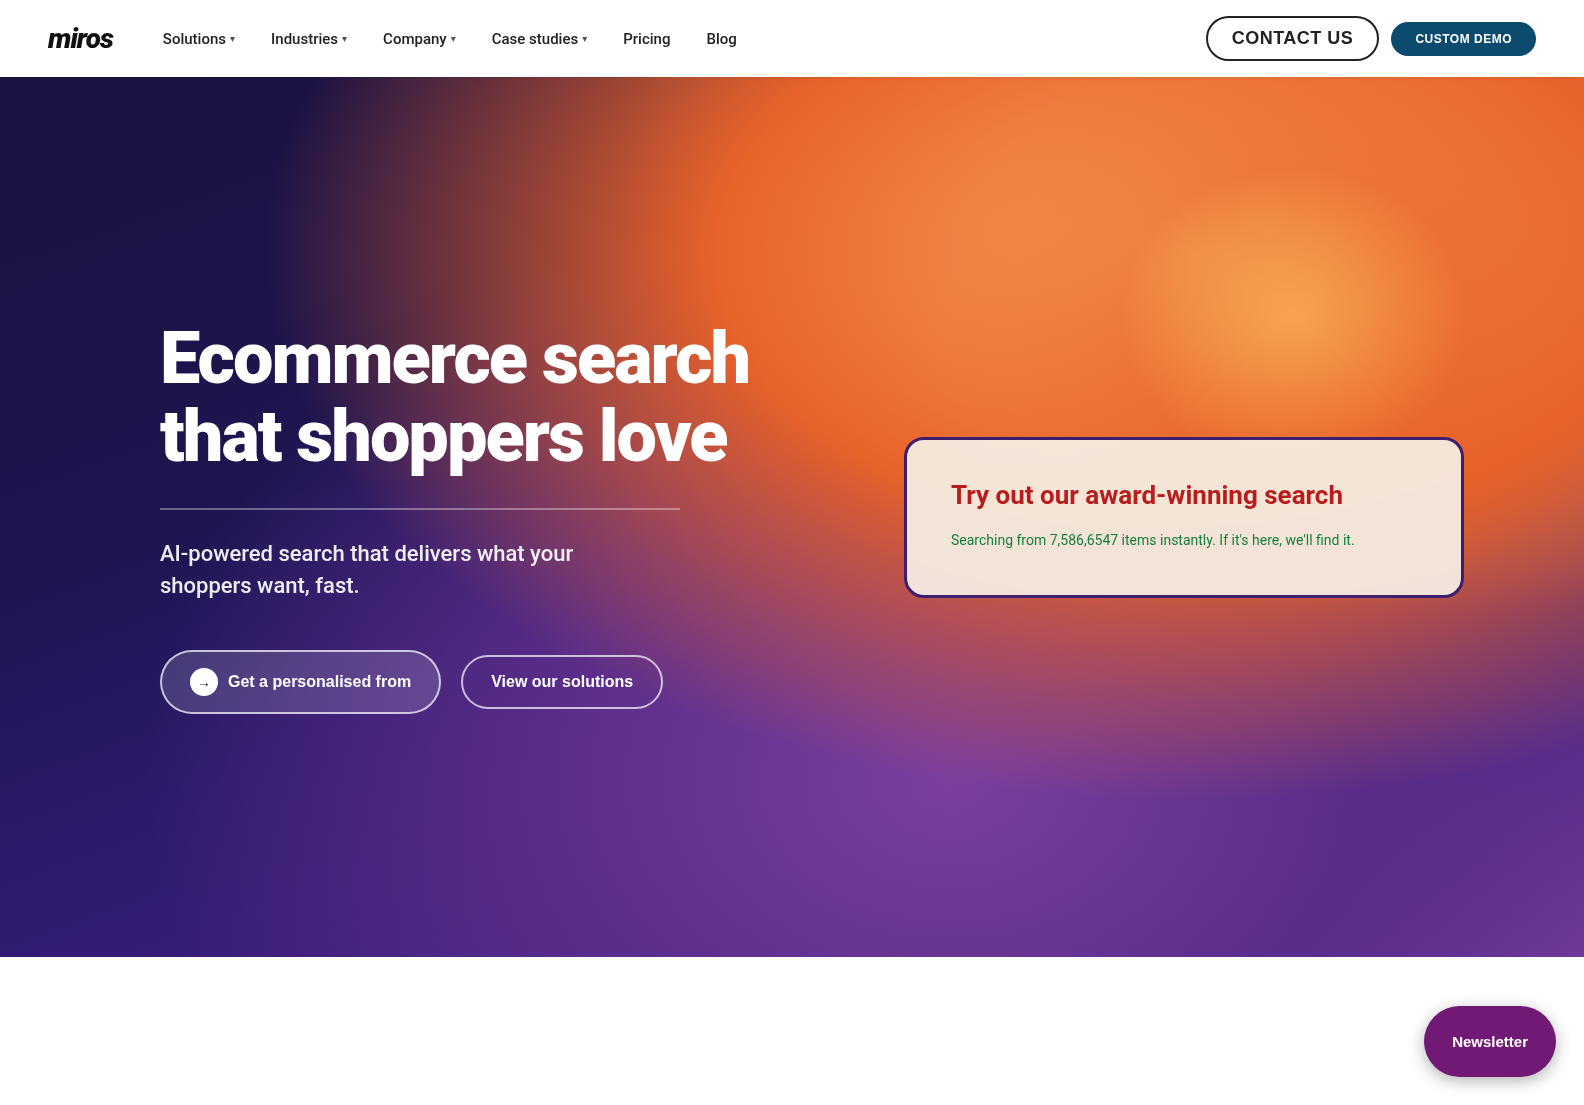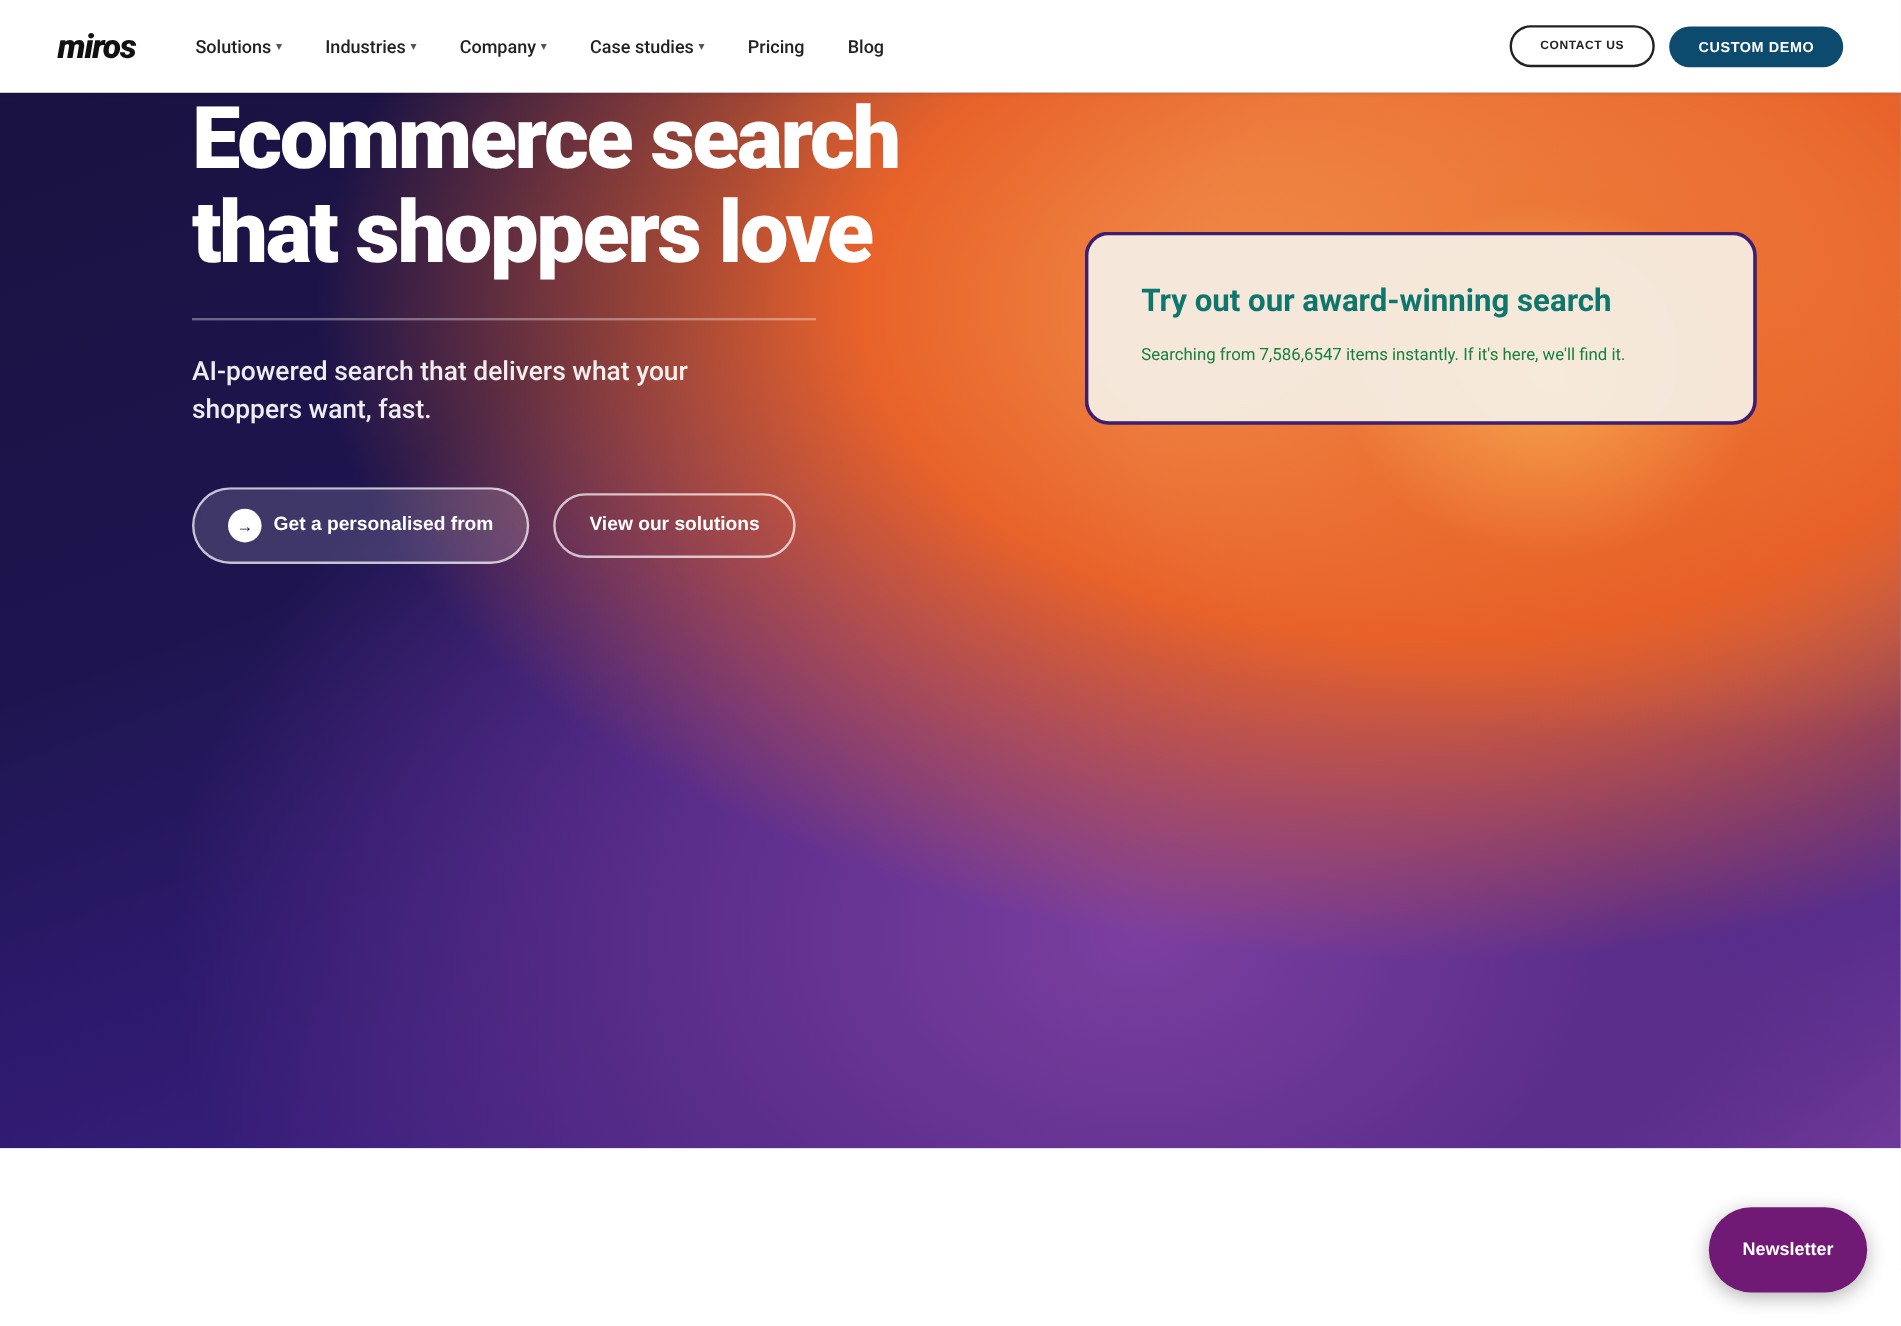--- a/index.html
+++ b/index.html
@@ -68,21 +68,21 @@
       display: flex;
       align-items: center;
       gap: 12px;
     }
 
     .btn-contact {
       padding: 10px 24px;
       border: 2px solid #222;
       border-radius: 50px;
       background: transparent;
-      font-size: 10px;
+      font-size: 18px;
       font-weight: 700;
       color: #222;
       cursor: pointer;
       letter-spacing: 0.5px;
     }
 
     .btn-demo {
       padding: 10px 24px;
       border: none;
       border-radius: 50px;
@@ -93,21 +93,21 @@
       cursor: pointer;
       letter-spacing: 0.5px;
     }
 
     
     .hero {
       position: relative;
       width: 100%;
       height: 880px;
       display: flex;
-      align-items: flex-start;
+      align-items: center;
       overflow: hidden;
     }
 
     .hero-bg {
       position: absolute;
       inset: 0;
       background:
         radial-gradient(ellipse at 75% 20%, #f5a25a 0%, #e8622a 28%, transparent 55%),
         radial-gradient(ellipse at 90% 10%, #f5c87a 0%, transparent 40%),
         radial-gradient(ellipse at 60% 80%, #7b3fa0 0%, #5a2d8a 30%, transparent 60%),
@@ -221,21 +221,21 @@
       background: rgba(245, 240, 230, 0.92);
       border-radius: 20px;
       border: 3px solid #3d1f6e;
       padding: 40px 44px 44px;
       backdrop-filter: blur(8px);
     }
 
     .search-card-title {
       font-size: 26px;
       font-weight: 700;
-      color: #0f766e;
+      color: #b91c1c;
       margin-bottom: 20px;
     }
 
     .search-card-subtitle {
       font-size: 14px;
       color: #15803d;
       line-height: 1.5;
     }
 
     

